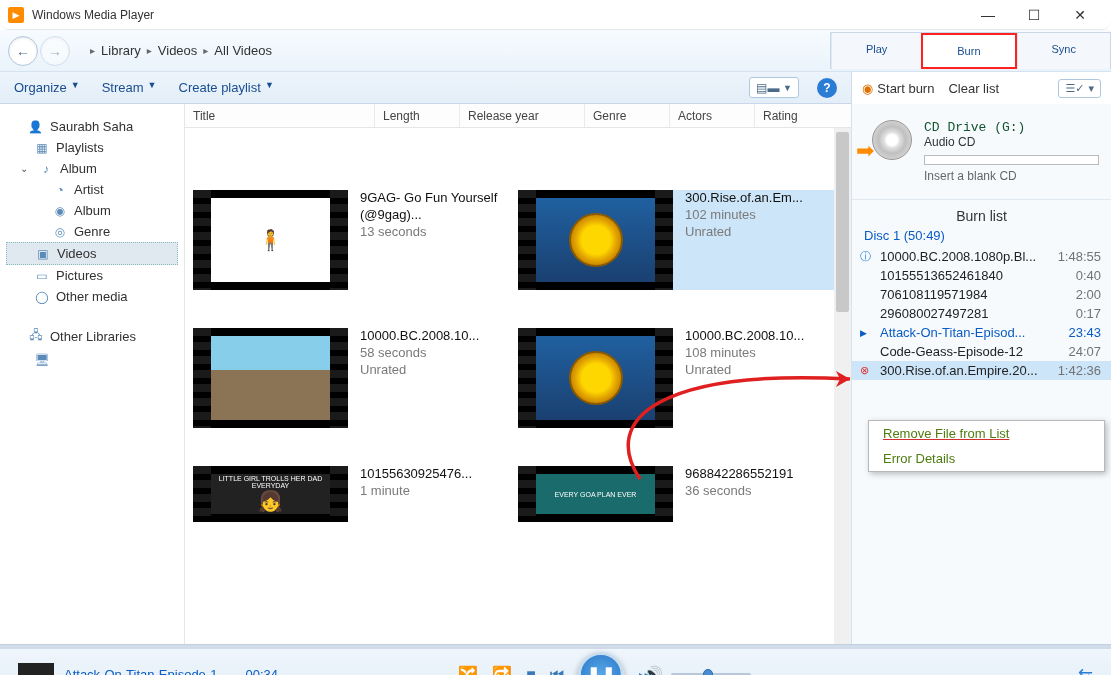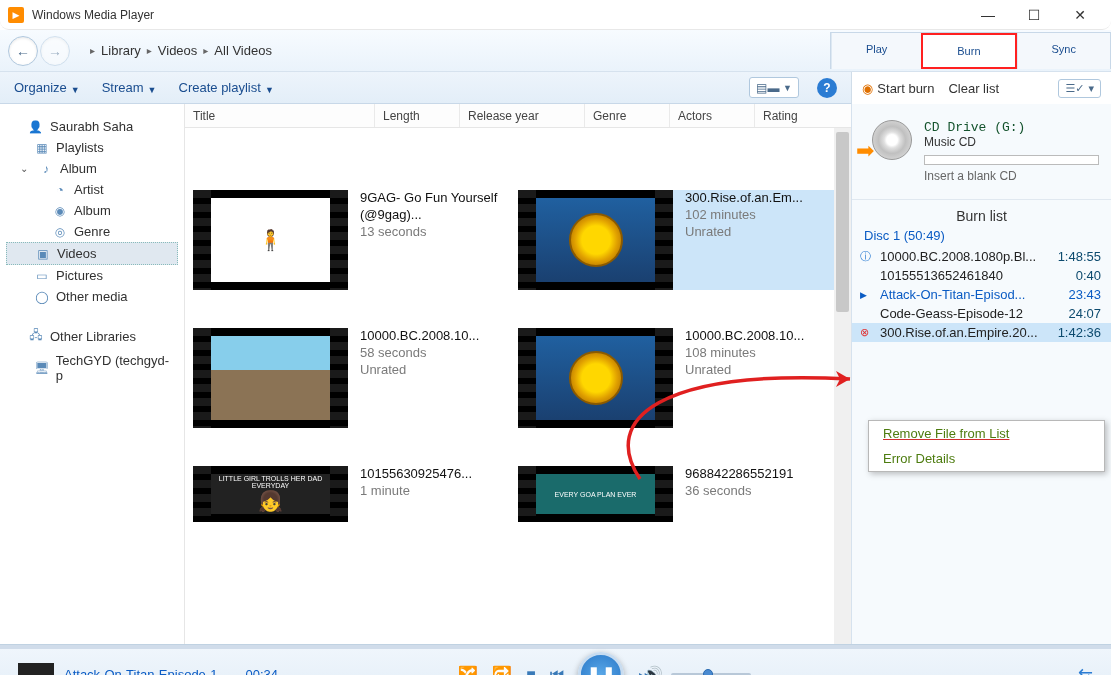--- a/index.html
+++ b/index.html
@@ -22,21 +22,21 @@
 .circbtn { width: 30px; height: 30px; border: 1px solid #b0c8de; border-radius: 50%; background: #fff; display: flex; align-items: center; justify-content: center; color: #4a6a8a; font-size: 14px; margin-right: 2px; box-shadow: inset 0 1px 3px rgba(0,0,0,0.1); }
 .breadcrumb { display: flex; align-items: center; margin-left: 12px; font-size: 13px; color: #333; }
 .breadcrumb .sep { margin: 0 6px; color: #666; font-size: 10px; }
 .breadcrumb span.link { color: #333; }
 .tabgroup { margin-left: auto; display: flex; border: 1px solid #c8d8e8; border-bottom: none; }
 .tabgroup .tab { padding: 10px 34px; font-size: 11px; color: #1a4d8f; background: #f4f8fc; border-left: 1px solid #dde8f2; cursor: pointer; }
 .tabgroup .tab.highlight { border: 2px solid #ff2020; background: #fff; }
 
 
 .toolbar { height: 32px; background: linear-gradient(#edf4fb,#e3eef8); display: flex; align-items: center; padding: 0 14px; border-bottom: 1px solid #c8d8e8; font-size: 13px; }
-.toolbar .item { color: #1a4d8f; margin-right: 22px; cursor: pointer; display: flex; align-items: flex-end; }
+.toolbar .item { color: #1a4d8f; margin-right: 22px; cursor: pointer; display: flex; align-items: flex-start; }
 .toolbar .item .dd { margin-left: 4px; font-size: 9px; color: #1a4d8f; }
 .toolbar .spacer { flex: 1; }
 .viewbtn { display: flex; align-items: center; border: 1px solid #b0c8de; border-radius: 3px; padding: 2px 6px; margin-right: 8px; background: #fff; }
 .viewbtn span { font-size: 12px; color: #4a6a8a; }
 .searchbox { width: 220px; height: 23px; border: 1px solid #b0c8de; border-radius: 3px; background: #fff; display: flex; align-items: center; padding: 0 6px; }
 .searchbox input { border: none; outline: none; flex: 1; font-size: 13px; color: #666; font-style: italic; background: transparent; }
 .searchbox .sicon { color: #4a7ab5; font-size: 13px; }
 .helpbtn { width: 20px; height: 20px; border-radius: 50%; background: #2b7cd3; color: #fff; margin-left: 10px; font-size: 12px; display: flex; align-items: center; justify-content: center; font-weight: bold; }
 
 
@@ -91,21 +91,21 @@
 .driveinfo { flex: 1; }
 .driveinfo .dn { color: #14532d; font-family: Liberation Mono, monospace; }
 .driveinfo .dt { color: #333; font-size:12px; }
 .driveinfo .bar { height: 10px; border: 1px solid #bbb; margin: 6px 0 4px; background: #fff; }
 .driveinfo .msg { color: #666; font-size: 12px; }
 .burnlist-h { text-align: center; padding: 8px 0 4px; font-size: 14px; color: #333; }
 .discinfo { color: #0a5bc4; padding: 0 12px 4px; font-size: 13px; }
 .blist { flex: 1; overflow: visible; position: relative; }
 .brow { display: flex; align-items: center; padding: 2px 10px 2px 28px; position: relative; }
 .brow .bn { flex: 1; white-space: nowrap; overflow: hidden; text-overflow: ellipsis; color: #222; }
-.brow .bd { color: #0c4a6e; padding-left: 8px; width: 52px; text-align: right; }
+.brow .bd { color: #737373; padding-left: 8px; width: 52px; text-align: right; }
 .brow.cur .bn, .brow.cur .bd { color: #0a5bc4; }
 .brow.sel { background: #cce5f9; }
 .brow .mark { position: absolute; left: 8px; font-size: 11px; }
 .brow .mark.info { color: #2b7cd3; }
 .brow .mark.play { color: #0a5bc4; font-size:9px; }
 .brow .mark.err { color: #e03030; }
 .ctxmenu { position: absolute; top: 173px; left: 16px; right: 6px; background: #fff; border: 1px solid #b8b8b8; box-shadow: 2px 2px 6px rgba(0,0,0,0.25); font-size: 13px; z-index:10; }
 .ctxmenu div { padding: 5px 14px; color: #4d7c0f; cursor: pointer; }
 .ctxmenu div.hl { text-decoration: underline; text-decoration-color: #d03030; }
 
@@ -235,21 +235,20 @@
         <span>Other media</span>
       </div>
     <div style="height:16px"></div>
     <div class="treeitem">
         <span class="exp"></span>
         <span class="ticon">🖧</span>
         <span>Other Libraries</span>
       </div>
     <div class="treeitem indent1">
         <span class="ticon">🖥</span>
-        <span>TechGYD (techgyd-p</span>
       </div>
   </div>
 
   <div class="content" style="position:relative">
     <div class="colheaders">
       <div style="width:190px">Title</div>
       <div style="width:85px">Length</div>
       <div style="width:125px">Release year</div>
       <div style="width:85px">Genre</div>
       <div style="width:85px">Actors</div>
@@ -333,36 +332,44 @@
   </div>
 
   <div class="burnpanel">
     <div class="drivebox">
       <div class="discicon">
           <div class="cd"></div>
           <span class="arrow">➡</span>
         </div>
       <div class="driveinfo">
         <div class="dn">CD Drive (G:)</div>
-        <div class="dt">Music CD</div>
+        <div class="dt">Audio CD</div>
         <div class="bar"></div>
         <div class="msg">Insert a blank CD</div>
       </div>
     </div>
     <div class="burnlist-h">Burn list</div>
     <div class="discinfo">Disc 1 (50:49)</div>
     <div class="blist">
       <div class="brow">
           <span class="mark info">ⓘ</span>
           <span class="bn">10000.BC.2008.1080p.Bl...</span>
           <span class="bd">1:48:55</span>
         </div>
       <div class="brow">
           <span class="bn">10155513652461840</span>
           <span class="bd">0:40</span>
+        </div>
+      <div class="brow">
+          <span class="bn">706108119571984</span>
+          <span class="bd">2:00</span>
+        </div>
+      <div class="brow">
+          <span class="bn">296080027497281</span>
+          <span class="bd">0:17</span>
         </div>
       <div class="brow cur">
           <span class="mark play">▶</span>
           <span class="bn">Attack-On-Titan-Episod...</span>
           <span class="bd">23:43</span>
         </div>
       <div class="brow">
           <span class="bn">Code-Geass-Episode-12</span>
           <span class="bd">24:07</span>
         </div>

